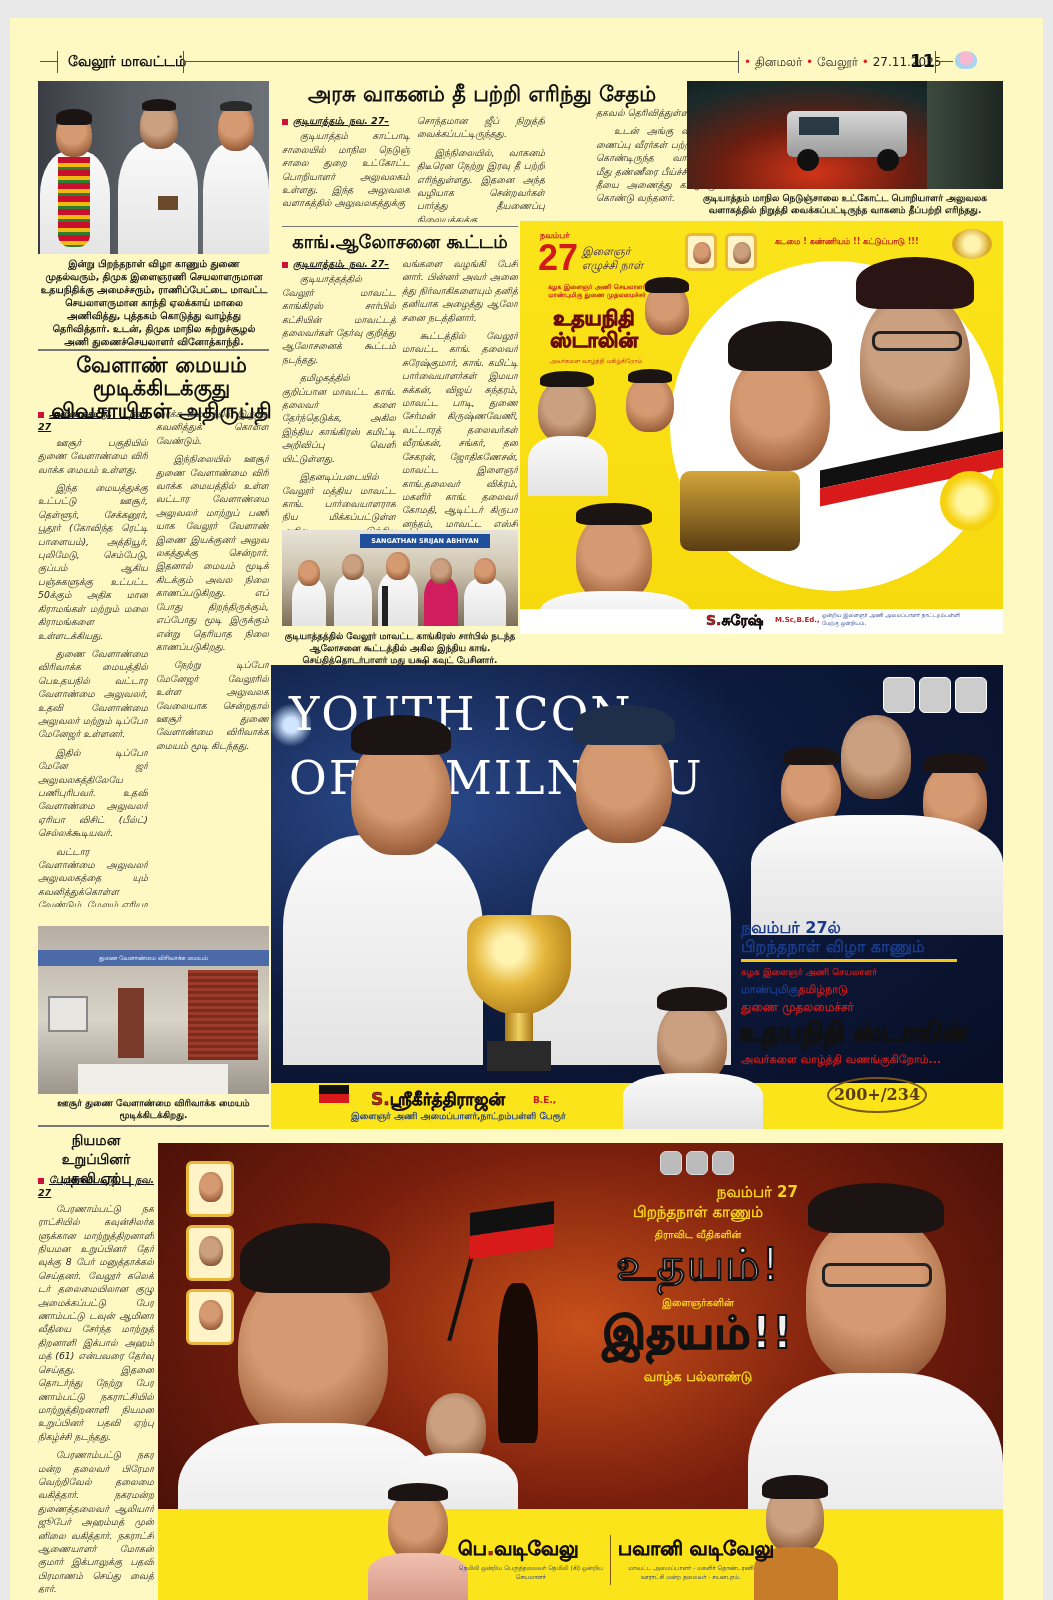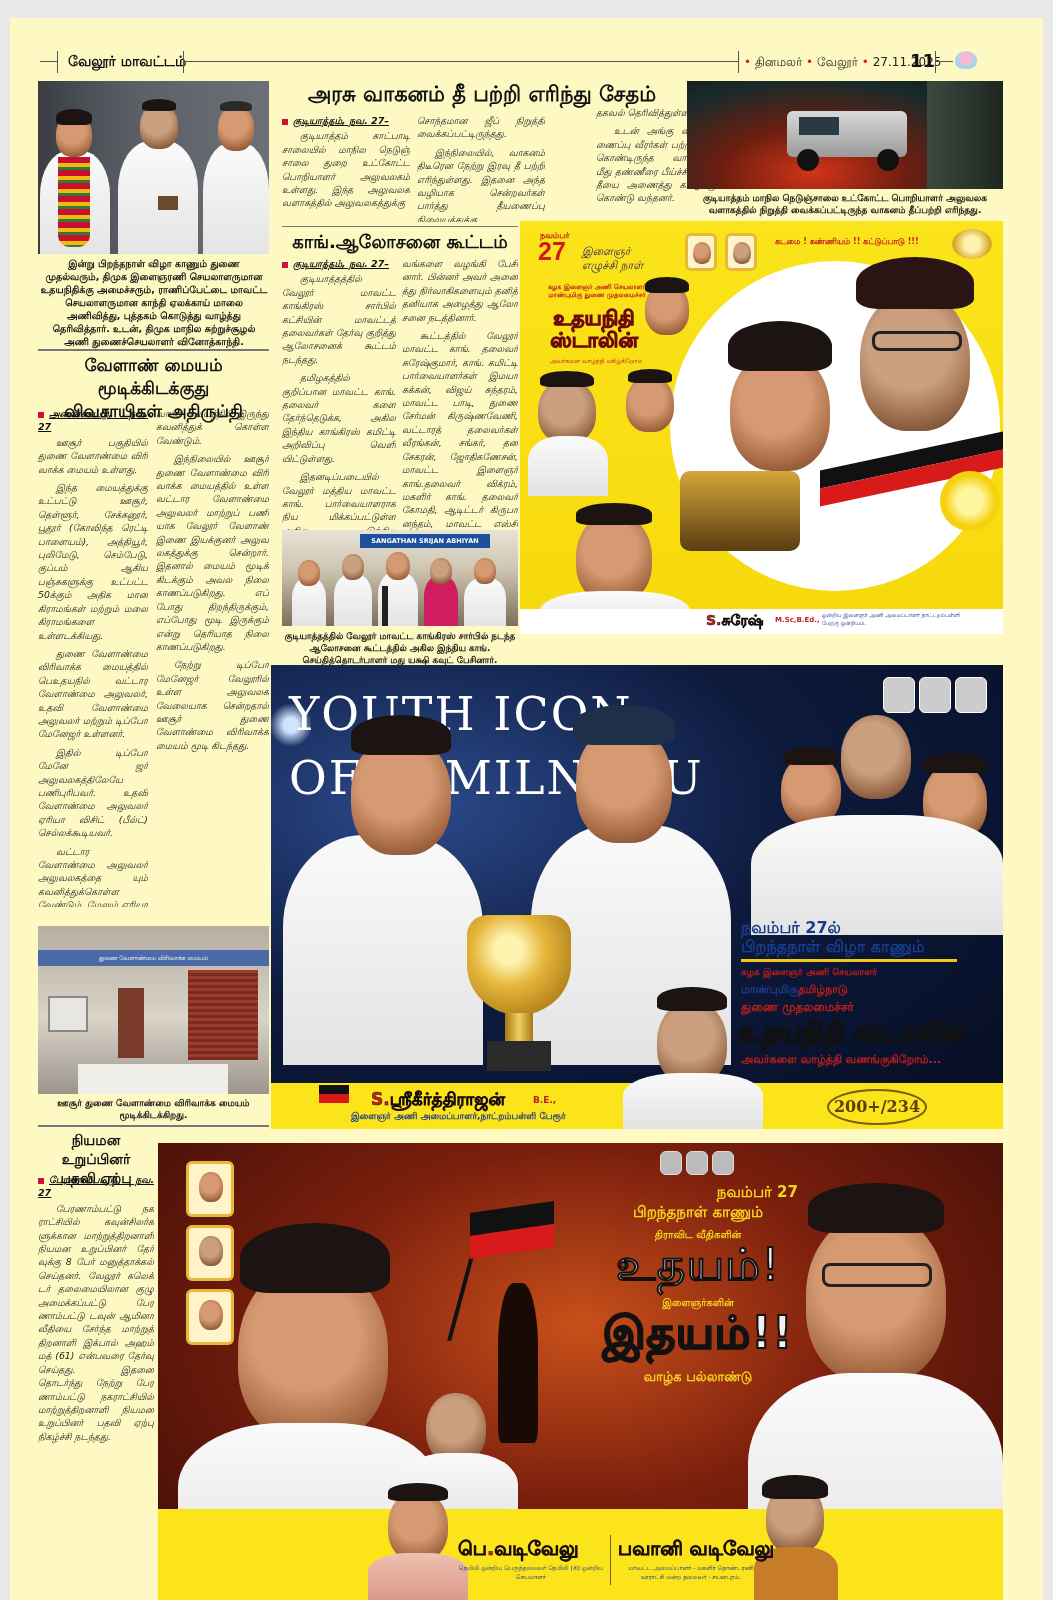--- a/index.html
+++ b/index.html
@@ -127,21 +127,21 @@
     <div class="shirt" style="left:96px; top:42px; width:40px; height:56px;"></div>
       <div class="face skin1" style="left:104px; top:22px; width:24px; height:28px;"></div>
     <div class="abs" style="left:142px; top:46px; width:34px; height:52px; background:#d11d5d; border-radius:40% 40% 0 0;"></div>
       <div class="face skin2" style="left:148px; top:28px; width:22px; height:26px;"></div>
     <div class="shirt" style="left:182px; top:48px; width:42px; height:50px;"></div>
       <div class="face skin1" style="left:192px; top:28px; width:22px; height:26px;"></div>
     <div class="abs" style="left:100px; top:56px; width:6px; height:40px; background:#222;"></div>
   </div>
   <div class="photo-caption" style="left:272px; top:612px; width:236px; font-size:8.8px; line-height:12px;">குடியாத்தத்தில் வேலூர் மாவட்ட காங்கிரஸ் சார்பில் நடந்த ஆலோசனை கூட்டத்தில் அகில இந்திய காங். செய்தித்தொடர்பாளர் மது யக்ஷி கவுட் பேசினார்.</div>
 
-  <div class="headline" style="left:28px; top:336px; width:231px; font-size:17px; line-height:23px;">
+  <div class="headline" style="left:36px; top:336px; width:231px; font-size:21px; line-height:23px;">
     <div>வேளாண் மையம் மூடிக்கிடக்குது</div>
     <div>விவசாயிகள் அதிருப்தி</div>
   </div>
   <div class="col" style="left:28px; top:389px; width:110px; height:500px;">
     <span class="dateline">அணைக்கட்டு, நவ. 27</span>
     <p>ஊசூர் பகுதியில் துணை வேளாண்மை விரி வாக்க மையம் உள்ளது.</p>
     <p>இந்த மையத்துக்கு உட்பட்டு ஊசூர், தெள்ளூர், சேக்கனூர், பூதூர் (கோவிந்த ரெட்டி பாளையம்), அத்தியூர், புலிமேடு, செம்பேடு, குப்பம் ஆகிய பஞ்சுகளுக்கு உட்பட்ட 50க்கும் அதிக மான கிராமங்கள் மற்றும் மலை கிராமங்களை உள்ளடக்கியது.</p>
     <p>துணை வேளாண்மை விரிவாக்க மையத்தில் பெஉதயநில் வட்டார வேளாண்மை அலுவலர், உதவி வேளாண்மை அலுவலர் மற்றும் டிப்போ மேனேஜர் உள்ளனர்.</p>
     <p>இதில் டிப்போ மேனே ஜர் அலுவலகத்திலேயே பணிபுரிபவர். உதவி வேளாண்மை அலுவலர் ஏரியா விசிட் (பீல்ட்) செல்லக்கூடியவர்.</p>
     <p>வட்டார வேளாண்மை அலுவலர் அலுவலகத்தை யும் கவனித்துக்கொள்ள வேண்டும். மேலும் ஏரியா விசிட் பீல்டுக்கும் செல்ல வேண்டியவர். அதாவது டிப்போ மேனேஜர் விடுப் பில் சென்றாலோ அல்லது வேலூரில் உள்ள அலு வலக வேலையாக சென் றாலோ வட்டார வேளா ண்மை அலுவலர் ஊசூர் துணை வேளாண்மை விரி</p>
@@ -162,26 +162,27 @@
   <div class="photo-caption" style="left:28px; top:1079px; width:231px; font-size:9px; line-height:12px;">ஊசூர் துணை வேளாண்மை விரிவாக்க மையம் மூடிக்கிடக்கிறது.</div>
   <div class="rule" style="left:28px; top:1107px; width:231px; height:2px;"></div>
 
   <div class="headline" style="left:28px; top:1113px; width:116px; font-size:14px; line-height:19px;">
     <div>நியமன உறுப்பினர்</div>
     <div>பதவி ஏற்பு</div>
   </div>
   <div class="col" style="left:28px; top:1155px; width:116px; height:420px;">
     <span class="dateline">பேரணாம்பட்டு, நவ. 27</span>
     <p>பேரணாம்பட்டு நக ராட்சியில் கவுன்சிலர்க ளுக்கான மாற்றுத்திறனாளி நியமன உறுப்பினர் தேர் வுக்கு 8 பேர் மனுத்தாக்கல் செய்தனர். வேலூர் கலெக் டர் தலைமையிலான குழு அமைக்கப்பட்டு பேர ணாம்பட்டு டவுன் ஆமினா வீதியை சேர்ந்த மாற்றுத் திறனாளி இக்பால் அஹம் மத் (61) என்பவரை தேர்வு செய்தது. இதனை தொடர்ந்து நேற்று பேர ணாம்பட்டு நகராட்சியில் மாற்றுத்திறனாளி நியமன உறுப்பினர் பதவி ஏற்பு நிகழ்ச்சி நடந்தது.</p>
+    <p>பேரணாம்பட்டு நகர மன்ற தலைவர் பிரேமா வெற்றிவேல் தலைமை வகித்தார். நகரமன்ற துணைத்தலைவர் ஆலியார் ஜூபேர் அஹம்மத் முன் னிலை வகித்தார். நகராட்சி ஆணையாளர் மோகன் குமார் இக்பாலுக்கு பதவி பிரமாணம் செய்து வைத் தார்.</p>
   </div>
 
   <div class="ad ad-yellow" style="left:510px; top:203px; width:483px; height:413px;">
     <div class="abs" style="left:150px; top:40px; width:330px; height:330px; border-radius:50%; background:#fff;"></div>
     <div class="abs" style="left:20px; top:10px; font-size:8px; color:#c41d1d; font-weight:bold;">நவம்பர்</div>
-    <div class="abs" style="left:18px; top:16px; font-size:25px; font-weight:bold; color:#d21a1a; font-family:'Liberation Sans',sans-serif;text-align:center;">27</div>
+    <div class="abs" style="left:18px; top:16px; font-size:36px; font-weight:bold; color:#d21a1a; font-family:'Liberation Sans',sans-serif;text-align:center;">27</div>
     <div class="abs" style="left:62px; top:24px; width:80px; font-size:11px; font-style:italic; color:#2a1a6a; font-family:'DejaVu Serif',serif;">இளைஞர் எழுச்சி நாள்</div>
     <div class="abs" style="left:12px; top:62px; width:130px; font-size:6.5px; color:#c41d1d; font-weight:bold; text-align:center;">கழக இளைஞர் அணி செயலாளர் மாண்புமிகு துணை முதலமைச்சர்</div>
     <div class="abs" style="left:10px; top:86px; width:128px; font-size:20px; line-height:22px; color:#c41d1d; font-weight:bold; text-align:center; -webkit-text-stroke:1px #6a0a0a;">உதயநிதி ஸ்டாலின்</div>
     <div class="abs" style="left:12px; top:136px; width:128px; font-size:6px; color:#c41d1d; text-align:center;">அவர்களை வாழ்த்தி மகிழ்கிறோம்</div>
 
     <div class="frame-photo" style="left:165px; top:12px; width:32px; height:38px;">
         <div class="face skin1" style="left:5px; top:6px; width:18px; height:22px;"></div>
       </div>
     <div class="frame-photo" style="left:205px; top:12px; width:32px; height:38px;">
         <div class="face skin2" style="left:5px; top:6px; width:18px; height:22px;"></div>
@@ -267,21 +268,21 @@
         <div class="red" style="top:9px; height:9px;"></div>
     </div>
     <div class="abs" style="left:100px; top:424px; font-size:17px; font-weight:bold; color:#d21a1a; -webkit-text-stroke:0.5px #111;">S.ஸ்ரீகீர்த்திராஜன்</div>
     <div class="abs" style="left:262px; top:430px; font-size:9px; font-weight:bold; color:#c41d1d;">B.E.,</div>
     <div class="abs" style="left:80px; top:446px; font-size:9px; font-weight:bold; color:#1d3c8c;">இளைஞர் அணி அமைப்பாளர்,நாட்றம்பள்ளி பேரூர்</div>
 
     <div class="face skin2" style="left:386px; top:336px; width:70px; height:84px;"></div>
     <div class="hair" style="left:386px; top:322px; width:70px; height:24px;"></div>
     <div class="shirt" style="left:352px; top:408px; width:140px; height:56px;"></div>
 
-    <div class="abs" style="left:556px; top:424px; width:100px; height:36px; border:2px solid #7a5a14; border-radius:50%; font-size:16px; font-weight:bold; color:#5a3d10; text-align:center; line-height:32px; font-family:'DejaVu Serif',serif;">200+/234</div>
+    <div class="abs" style="left:556px; top:412px; width:100px; height:36px; border:2px solid #7a5a14; border-radius:50%; font-size:16px; font-weight:bold; color:#5a3d10; text-align:center; line-height:32px; font-family:'DejaVu Serif',serif;">200+/234</div>
   </div>
 
   <div class="ad" style="left:148px; top:1125px; width:845px; height:457px; background:radial-gradient(ellipse at 50% 40%, #c9501a 0%, #7b1f0d 45%, #3a0c06 100%);">
     <div class="frame-photo" style="left:28px; top:18px; width:48px; height:56px;">
         <div class="face skin1" style="left:10px; top:8px; width:24px; height:30px;"></div>
       </div>
     <div class="frame-photo" style="left:28px; top:82px; width:48px; height:56px;">
         <div class="face skin2" style="left:10px; top:8px; width:24px; height:30px;"></div>
       </div>
     <div class="frame-photo" style="left:28px; top:146px; width:48px; height:56px;">

